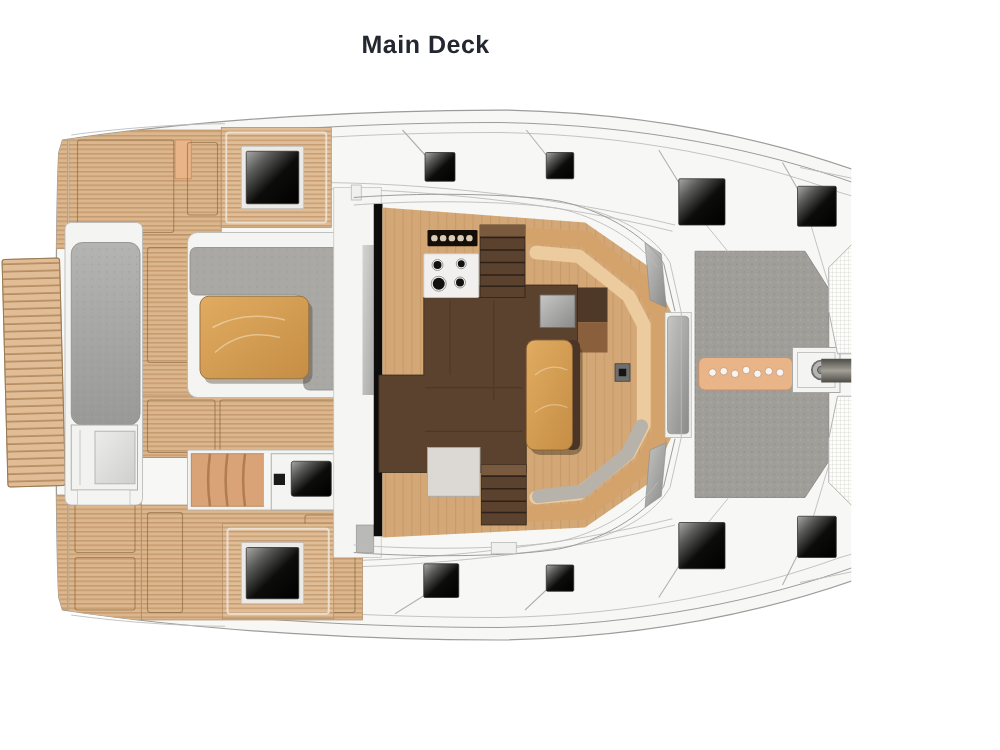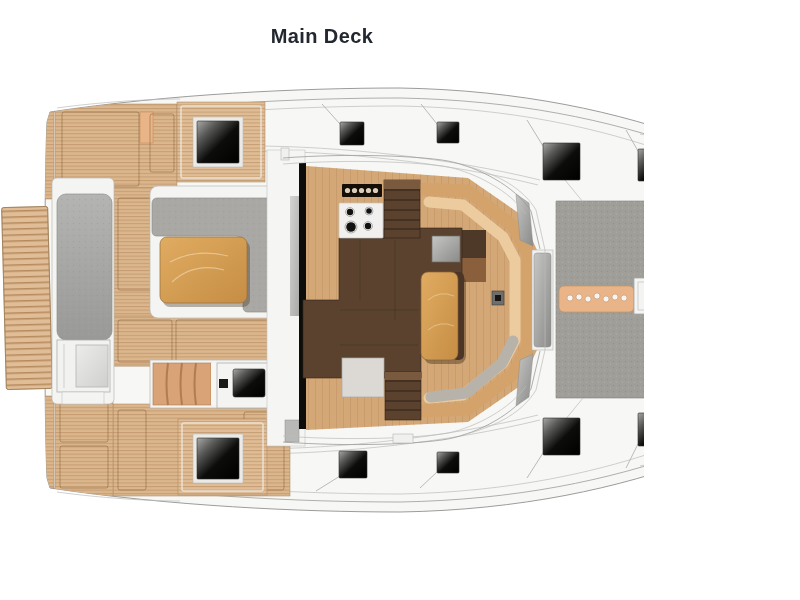--- a/index.html
+++ b/index.html
@@ -1,17 +1,17 @@
 <!DOCTYPE html>
 <html style="--background: #ffffff; --title-color: #23272f; --hull-fill: #f7f7f5; --hull-line: #9c9c9a; --teak-base: #dcb68c; --teak-line: #bd9266; --teak-edge: #a8835c; --floor-wood: #d4a876; --plank-line: #ba8e5f; --walnut: #5a422f; --walnut-dark: #32251a; --oak: #d7a057; --oak-dark: #8a6233; --bench-wood: #d4a26b; --bench-tan: #eccb9f; --cushion-gray: #b7b2aa; --sofa-gray: #a9a8a4; --pad-gray: #a09e99; --salmon: #e9b588; --salmon-dark: #c98f63; --window-gray: #9f9f9d; --mesh-line: #cbcbc9; --hatch-black: #0a0a0a; --white-trim: #f4f4f2;"><head>
 <meta charset="utf-8">
 <style>
   html,body{margin:0;padding:0;background:#ffffff;}
   .stage{position:relative;width:644px;height:600px;background:var(--background,#fff);overflow:hidden;
-         font-family:"Liberation Sans",sans-serif;}
+         font-family:"Liberation Sans",sans-serif;padding-left:37px;}
   .title{position:absolute;top:25px;left:0;width:100%;text-align:center;
          font-weight:700;font-size:20px;letter-spacing:.4px;color:var(--title-color,#23272f);}
   svg{position:absolute;top:0;left:0;}
   
   .hull      {fill:var(--hull-fill);stroke:var(--hull-line);stroke-width:1;}
   .thin      {fill:none;stroke:var(--hull-line);stroke-width:.8;}
   .thinner   {fill:none;stroke:#bcbcba;stroke-width:.7;}
   .teak      {fill:var(--teak-base);stroke:var(--teak-edge);stroke-width:.5;}
   .teak2     {fill:#e0bd96;stroke:var(--teak-edge);stroke-width:.5;}
   .panel     {fill:none;stroke:rgba(125,92,55,.55);stroke-width:.9;}

